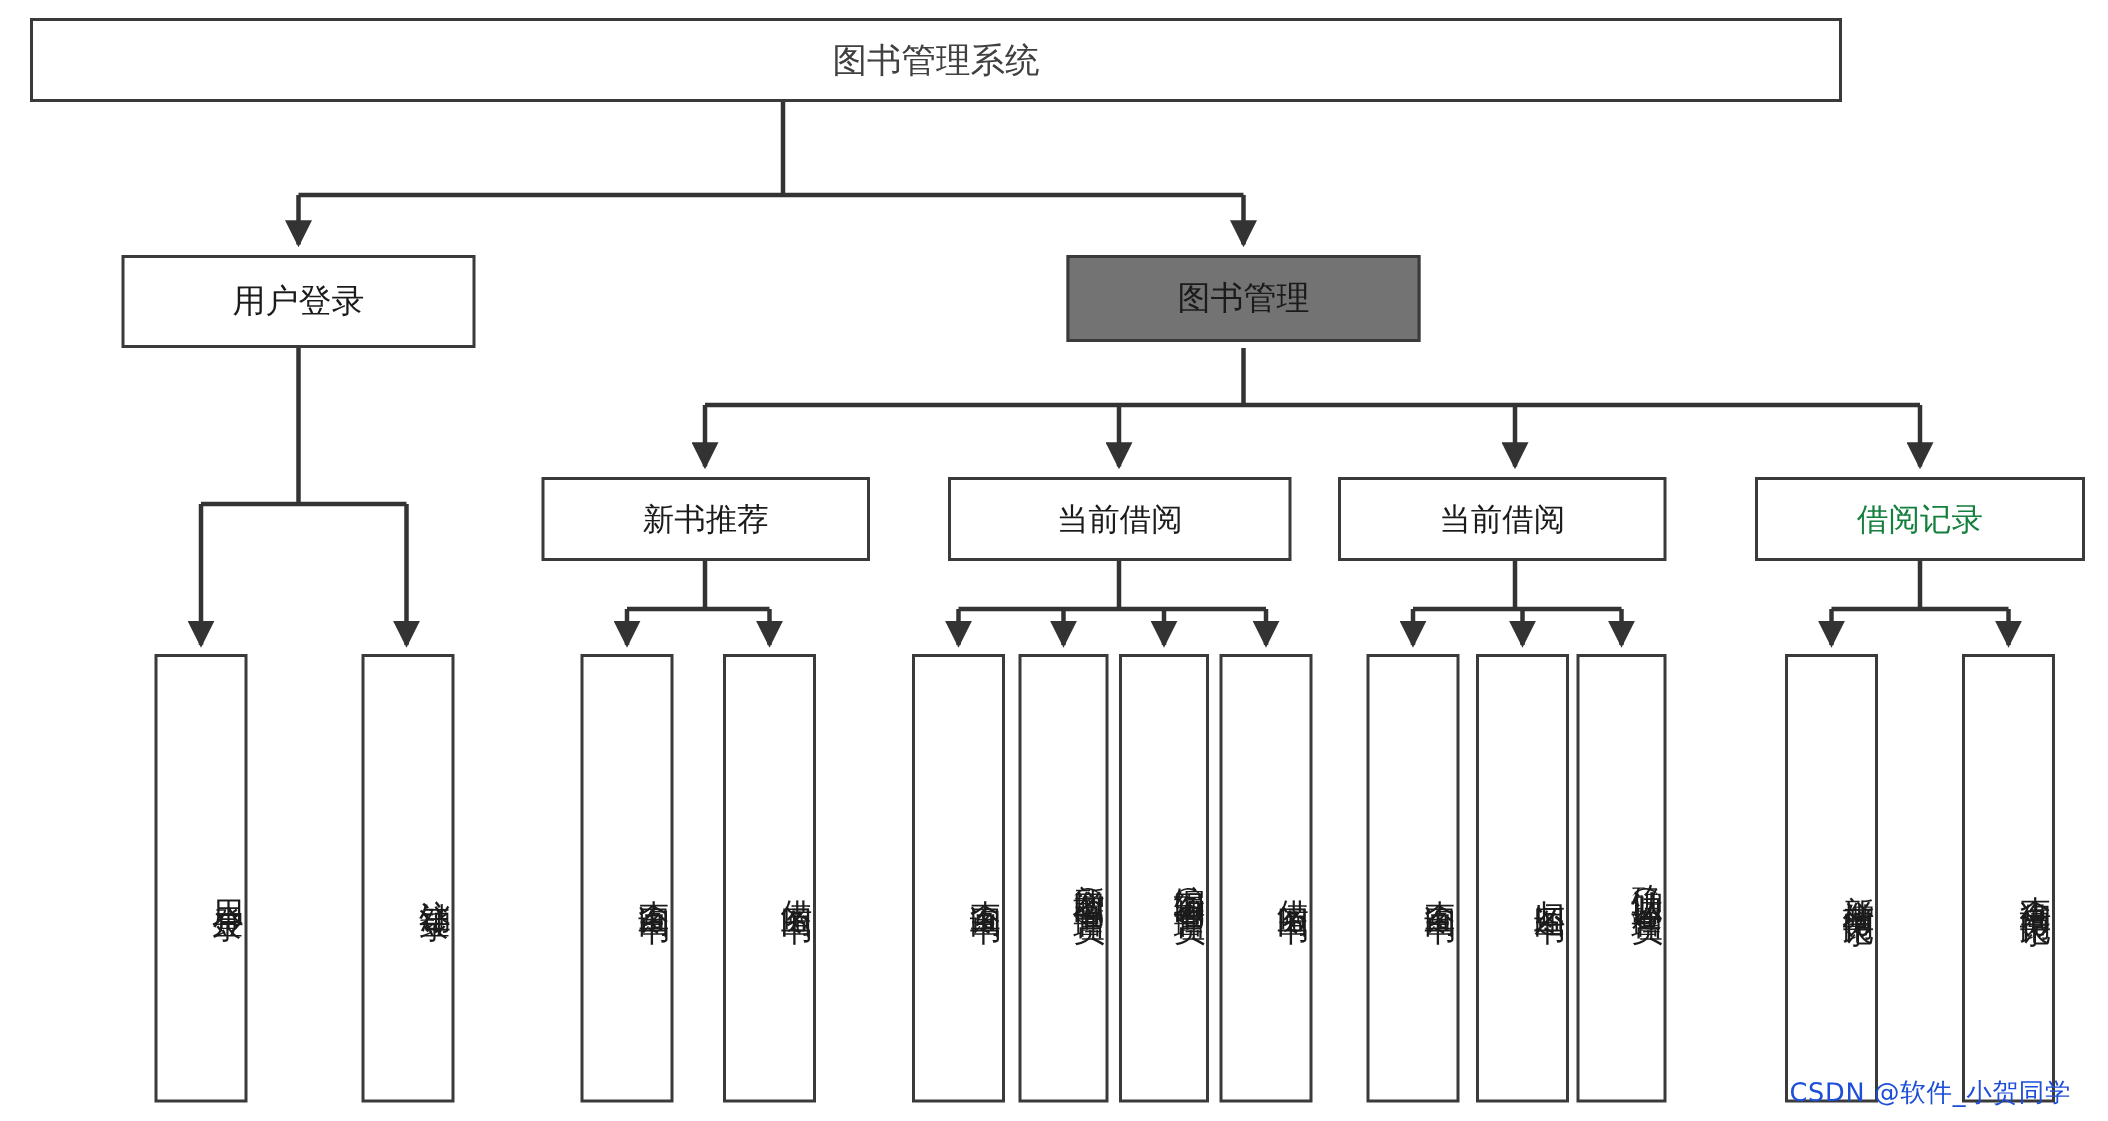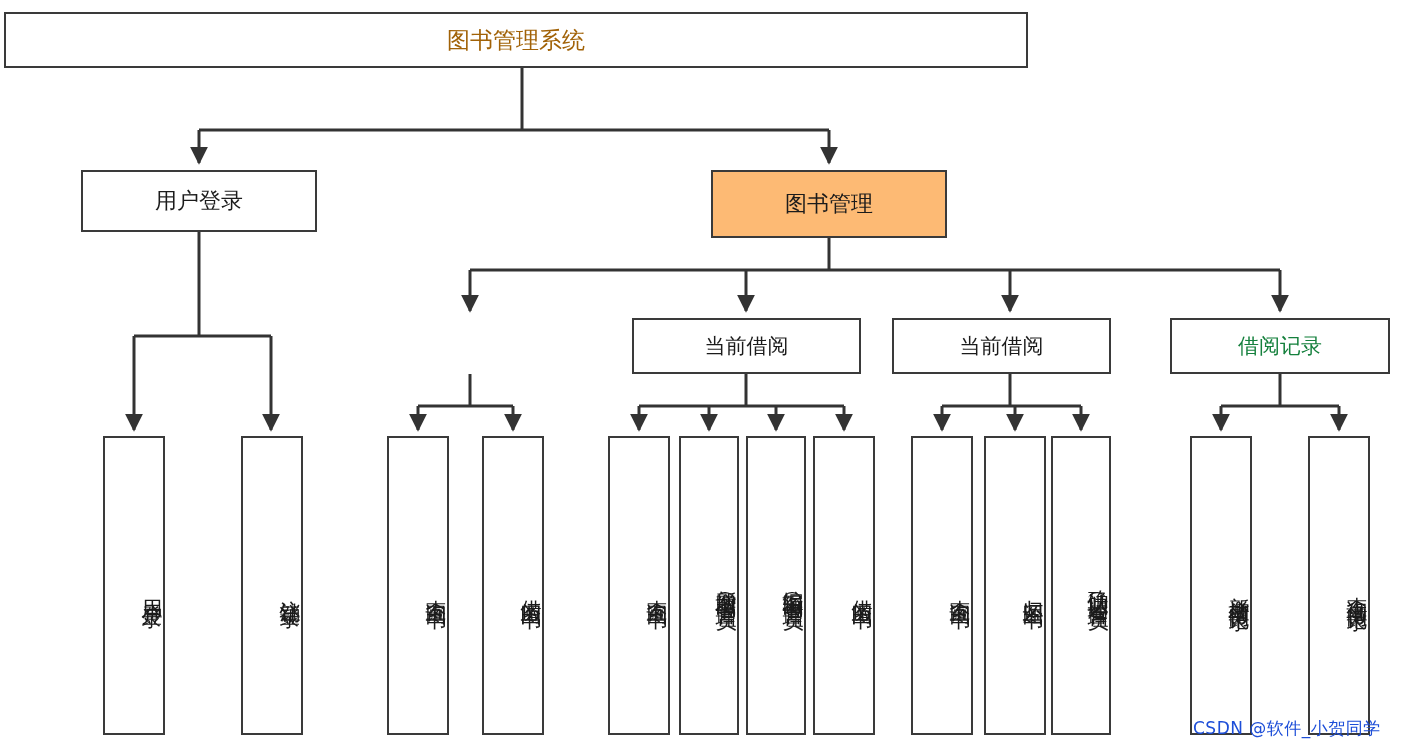--- a/index.html
+++ b/index.html
@@ -117,25 +117,26 @@
       <path d="M 1015 406 L 1015 430" marker-end="url(#arrow)"></path>
       <path d="M 1081 406 L 1081 430" marker-end="url(#arrow)"></path>
 
       <path d="M 1280 374 L 1280 406"></path>
       <path d="M 1221 406 L 1339 406"></path>
       <path d="M 1221 406 L 1221 430" marker-end="url(#arrow)"></path>
       <path d="M 1339 406 L 1339 430" marker-end="url(#arrow)"></path>
     </g>
   </svg>
 
-  <div class="node level-0" style="left: 4px; top: 12px; width: 1024px; height: 56px; border-color: rgb(58, 58, 58); background: rgb(255, 255, 255); color: #a16207;">图书管理系统</div>
+  <div class="node level-0" style="left: 20px; top: 12px; width: 1208px; height: 56px; border-color: rgb(58, 58, 58); background: rgb(255, 255, 255); color: #404040;">图书管理系统</div>
 
   <div class="node level-1" style="left: 81px; top: 170px; width: 236px; height: 62px; border-color: rgb(58, 58, 58); background: rgb(255, 255, 255); color: rgb(27, 27, 27);">用户登录</div>
-  <div class="node level-1" style="left: 711px; top: 170px; width: 236px; height: 68px; border-color: rgb(58, 58, 58); background: #fdba74; color: rgb(27, 27, 27);">图书管理</div>
+  <div class="node level-1" style="left: 711px; top: 170px; width: 236px; height: 58px; border-color: rgb(58, 58, 58); background: #737373; color: rgb(27, 27, 27);">图书管理</div>
 
+  <div class="node level-2" style="left: 361px; top: 318px; width: 219px; height: 56px; border-color: rgb(58, 58, 58); background: rgb(255, 255, 255); color: rgb(27, 27, 27);">新书推荐</div>
   <div class="node level-2" style="left: 632px; top: 318px; width: 229px; height: 56px; border-color: rgb(58, 58, 58); background: rgb(255, 255, 255); color: rgb(27, 27, 27);">当前借阅</div>
   <div class="node level-2" style="left: 892px; top: 318px; width: 219px; height: 56px; border-color: rgb(58, 58, 58); background: rgb(255, 255, 255); color: rgb(27, 27, 27);">当前借阅</div>
   <div class="node level-2" style="left: 1170px; top: 318px; width: 220px; height: 56px; border-color: rgb(58, 58, 58); background: rgb(255, 255, 255); color: #15803d;">借阅记录</div>
 
   <div class="node leaf" style="left: 103px; top: 436px; width: 62px; height: 299px; border-color: rgb(58, 58, 58); background: rgb(255, 255, 255); color: rgb(27, 27, 27);">用户登录</div>
   <div class="node leaf" style="left: 241px; top: 436px; width: 62px; height: 299px; border-color: rgb(58, 58, 58); background: rgb(255, 255, 255); color: rgb(27, 27, 27);">注销登录</div>
   <div class="node leaf" style="left: 387px; top: 436px; width: 62px; height: 299px; border-color: rgb(58, 58, 58); background: rgb(255, 255, 255); color: rgb(27, 27, 27);">查询图书</div>
   <div class="node leaf" style="left: 482px; top: 436px; width: 62px; height: 299px; border-color: rgb(58, 58, 58); background: rgb(255, 255, 255); color: rgb(27, 27, 27);">借阅图书</div>
   <div class="node leaf" style="left: 608px; top: 436px; width: 62px; height: 299px; border-color: rgb(58, 58, 58); background: rgb(255, 255, 255); color: rgb(27, 27, 27);">查询图书</div>
   <div class="node leaf tall" style="left: 679px; top: 436px; width: 60px; height: 299px; border-color: rgb(58, 58, 58); background: rgb(255, 255, 255); color: rgb(27, 27, 27);">新增图书（管理员）</div>

